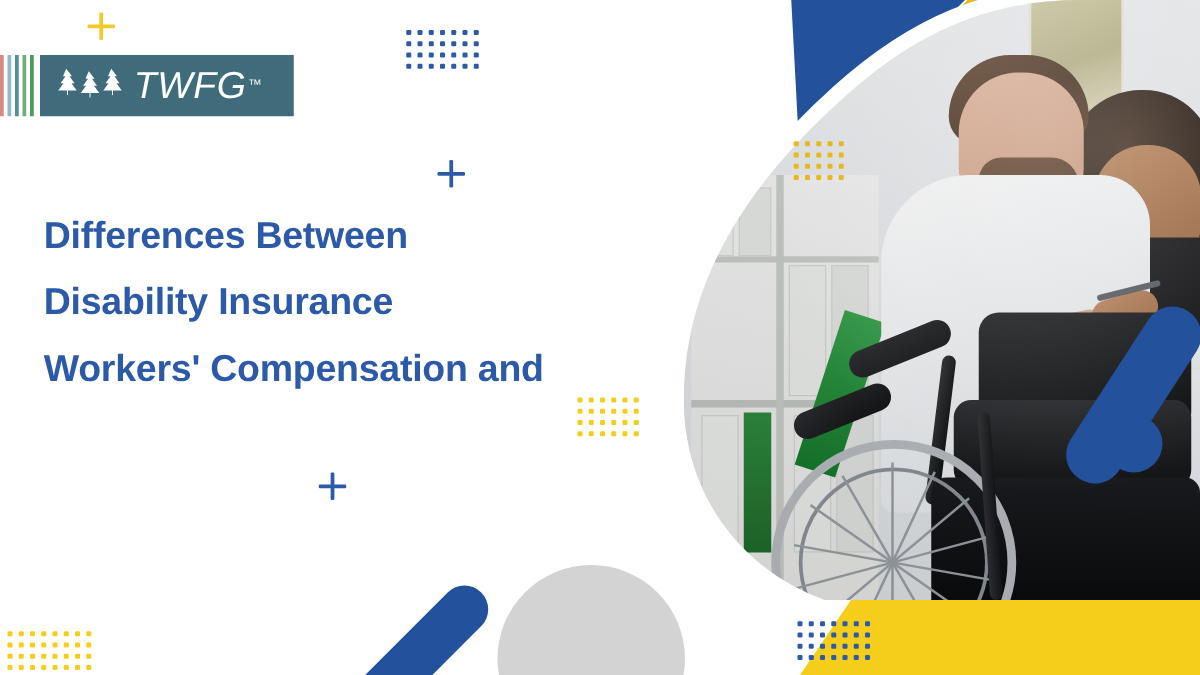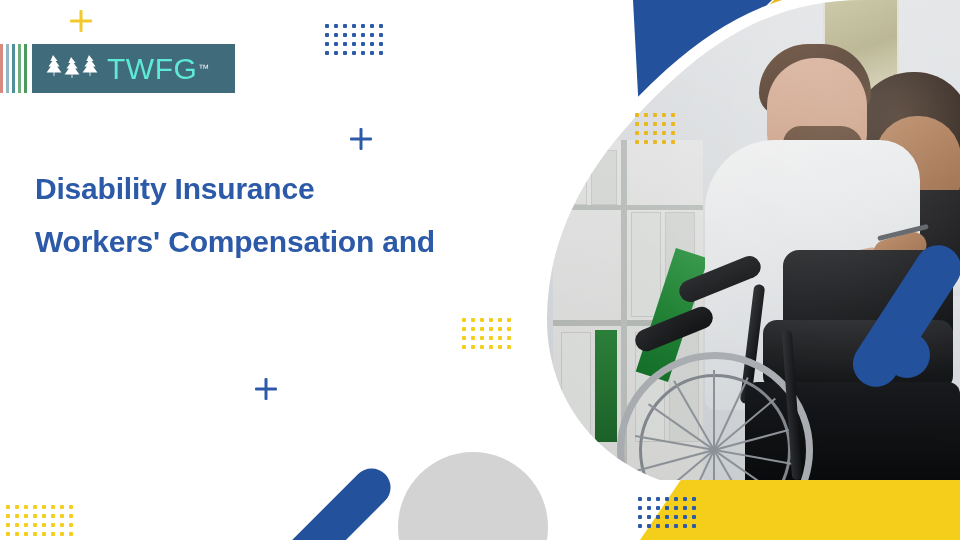--- a/index.html
+++ b/index.html
@@ -31,26 +31,27 @@
     background: #3f6b7b;
     height: 100%;
     display: flex;
     align-items: center;
     padding: 0 26px 0 12px;
     margin-left: 5px;
     min-width: 202px;
   }
   #logo-trees { display: flex; align-items: flex-end; gap: 1px; margin-right: 9px; }
   #logo-wordmark {
-    color: #5eead4;
+    color: #ffffff;
     font-size: 30px;
     letter-spacing: 0.5px;
     font-weight: 400;
     line-height: 1;
     position: relative;
+    font-style: italic;
   }
   #logo-tm {
     color: #f2f6f7;
     font-size: 11px;
     vertical-align: super;
     line-height: 1;
     margin-left: 1px;
   }
 
   
@@ -419,20 +420,21 @@
             <path d="M45 1 L49.6 7 H47.6 L51.6 12.6 H49.2 L53.4 18.4 H46.4 V22 H45.6 V18.4 H38.6 L42.8 12.6 H40.4 L44.4 7 H42.4 Z"></path>
           </g>
         </svg>
       </span>
       <span id="logo-wordmark">TWFG</span>
       <span id="logo-tm">™</span>
     </div>
   </div>
 
   <h1 id="headline">
+    <span class="ln">Differences Between</span>
     <span class="ln">Disability Insurance</span>
     <span class="ln">Workers' Compensation and</span>
   </h1>
 
   <div class="dotgrid" id="dots-top-blue" style="grid-template-columns: repeat(7, 4px); grid-template-rows: repeat(4, 4px); gap: 5px;">
       <i style="width: 4px; height: 4px; background: rgb(44, 90, 168);"></i>
       <i style="width: 4px; height: 4px; background: rgb(44, 90, 168);"></i>
       <i style="width: 4px; height: 4px; background: rgb(44, 90, 168);"></i>
       <i style="width: 4px; height: 4px; background: rgb(44, 90, 168);"></i>
       <i style="width: 4px; height: 4px; background: rgb(44, 90, 168);"></i>

